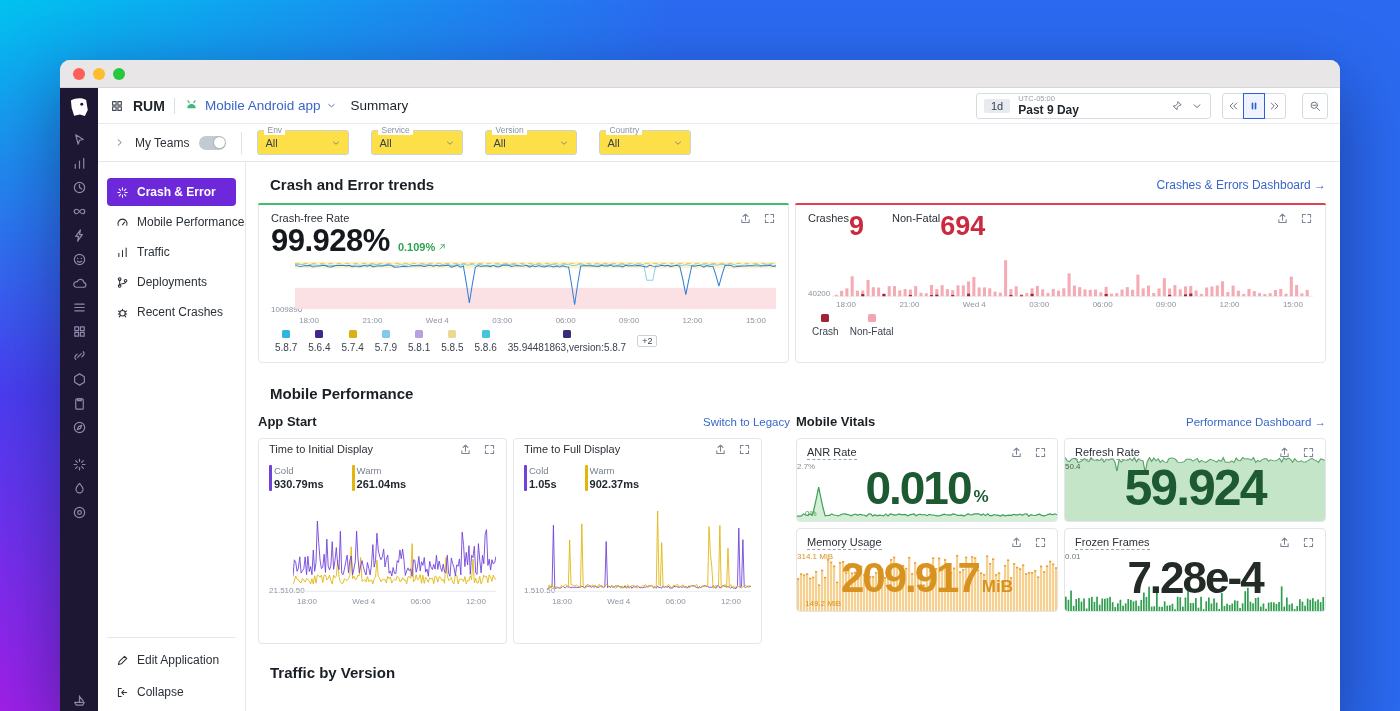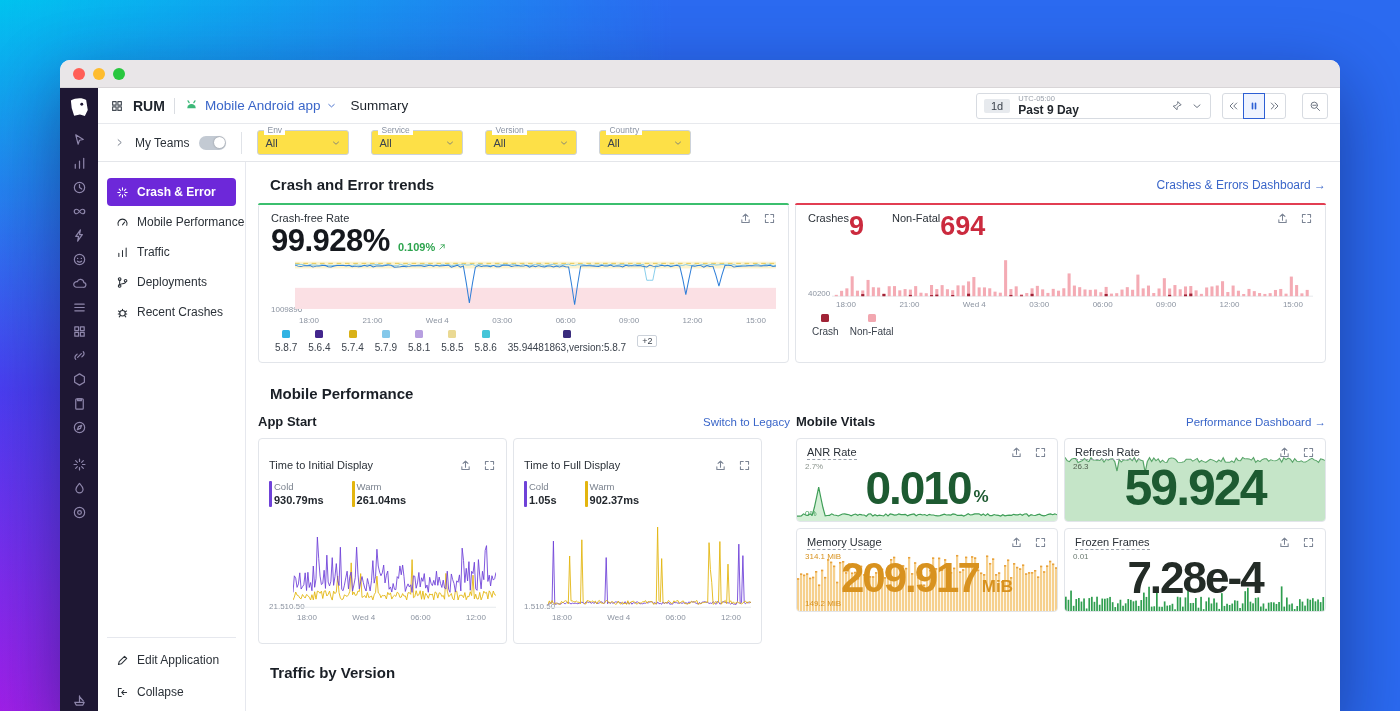--- a/index.html
+++ b/index.html
@@ -118,21 +118,21 @@
   .mlabel{font-size:11px;color:#2b3138;}
   .mval{font-size:27px;font-weight:700;color:#cb2a3e;line-height:1.1;}
   
   .cols{display:flex;gap:6px;}
   .colL{width:532px;flex:none;}
   .colR{flex:1;min-width:0;}
   .subhead{display:flex;justify-content:space-between;align-items:center;margin:0 0 9px;}
   .subtitle{font-size:13px;font-weight:700;color:#1a1f26;}
   .sublink{font-size:11.5px;color:#3a66c9;cursor:pointer;}
   .asrow{display:flex;gap:6px;}
-  .cardB{width:249px;height:206px;padding:20px 10px;}
+  .cardB{width:249px;height:206px;padding:4px 10px;}
   .asleg{display:flex;gap:28px;margin:9px 0 4px;}
   .aitem{display:flex;gap:2px;}
   .vbar{width:3px;height:26px;border-radius:1px;flex:none;}
   .alabel{display:block;font-size:9.5px;color:#7a828e;}
   .aval{display:block;font-size:11px;font-weight:700;color:#23282e;margin-top:2px;}
   .cardB .chartbox svg{height:100px;}
   .vgrid{display:grid;grid-template-columns:1fr 1fr;gap:6px;}
   .vcard{height:84px;padding:7px 10px;overflow:hidden;}
   .vtitle{font-size:11px;color:#2b3138;border-bottom:1px dashed #9aa1ab;padding-bottom:1px;}
   .vbg{position:absolute;left:0;right:0;bottom:0;width:100%;z-index:1;}
@@ -142,21 +142,21 @@
   .frozen .vbg{height:36px;}
   .vval{position:absolute;left:0;right:0;top:16px;bottom:0;display:flex;align-items:center;
     justify-content:center;gap:3px;z-index:2;}
   .vnum{font-size:46px;font-weight:700;letter-spacing:-2px;line-height:1;}
   .vunit{font-size:17px;font-weight:700;align-self:flex-end;margin-bottom:14px;}
   .anr .vnum,.anr .vunit{color:#1d5a31;}
   .refresh .vnum{color:#1d5a31;font-size:50px;}
   .mem .vnum{color:#d8921f;font-size:42px;}
   .mem .vunit{color:#d8921f;}
   .frozen .vnum{color:#232b26;font-size:44px;}
-  .axtop{position:absolute;left:8px;top:23px;font-size:8px;z-index:2;}
+  .axtop{position:absolute;left:0;top:23px;font-size:8px;z-index:2;}
   .axbot{position:absolute;left:8px;bottom:3px;font-size:8px;z-index:2;}
   .anr .axtop{color:#8a938c;}.anr .axbot{color:#3f9e58;}
   .refresh .axtop{color:#51604f;}
   .mem .axtop,.mem .axbot{color:#d8921f;}
   .frozen .axtop{color:#6b7a70;}
   .traffic{margin-top:20px;}
 </style>
 </head>
 <body>
 
@@ -880,21 +880,21 @@
                             <path d="M8 10V3M5 5.5 8 2.5l3 3M3.5 9.5V13h9V9.5"></path>
                           </svg>
                         </span>
                       <span>
                           <svg viewBox="0 0 16 16" fill="none" stroke="currentColor" stroke-width="1.3" stroke-linecap="round" stroke-linejoin="round">
                             <path d="M3 6.5V3h3.5M13 6.5V3H9.5M3 9.5V13h3.5M13 9.5V13H9.5"></path>
                           </svg>
                         </span>
                     </span>
                   </div>
-                  <span class="axtop">26.3</span>
+                  <span class="axtop">50.4</span>
                   <div class="vval">
                     <span class="vnum">59.924</span>
                   </div>
                 </div>
                 <div class="card vcard mem">
                   <svg class="vbg" viewBox="0 0 260 100" preserveAspectRatio="none">
                     <g id="mem-bars">
                         <rect x="0" y="57.98098193666058" width="2.2" height="42.01901806333942" fill="#f6d08e"></rect>
                         <rect x="0" y="57.98098193666058" width="2.2" height="2" fill="#e8a23c"></rect>
                         <rect x="3" y="51.879067077188814" width="2.2" height="48.120932922811186" fill="#f6d08e"></rect>

